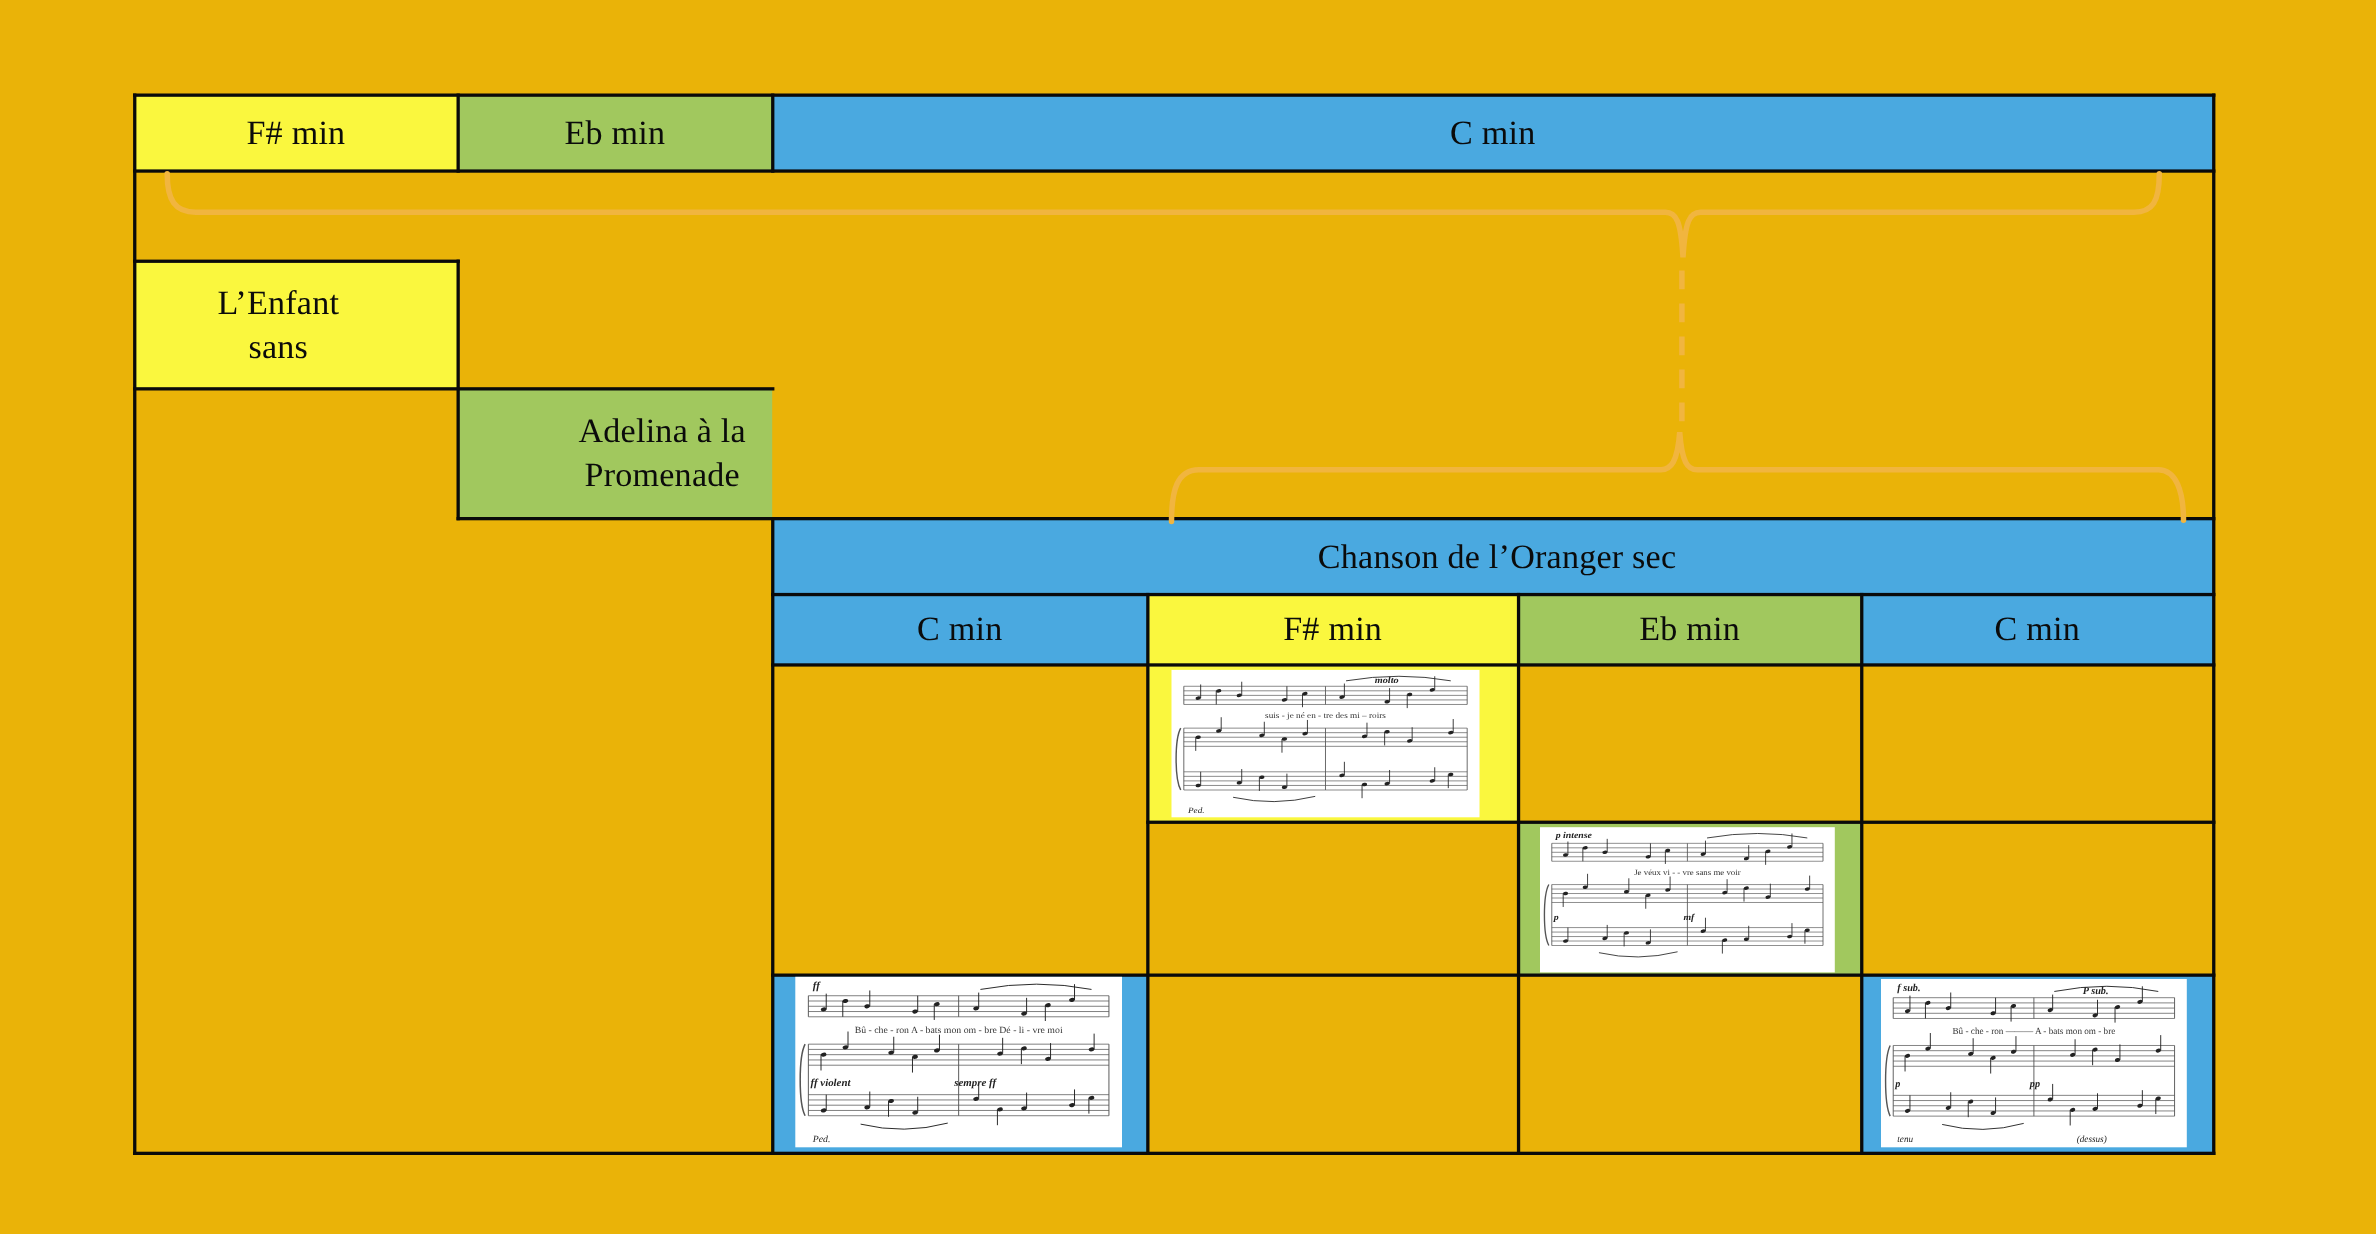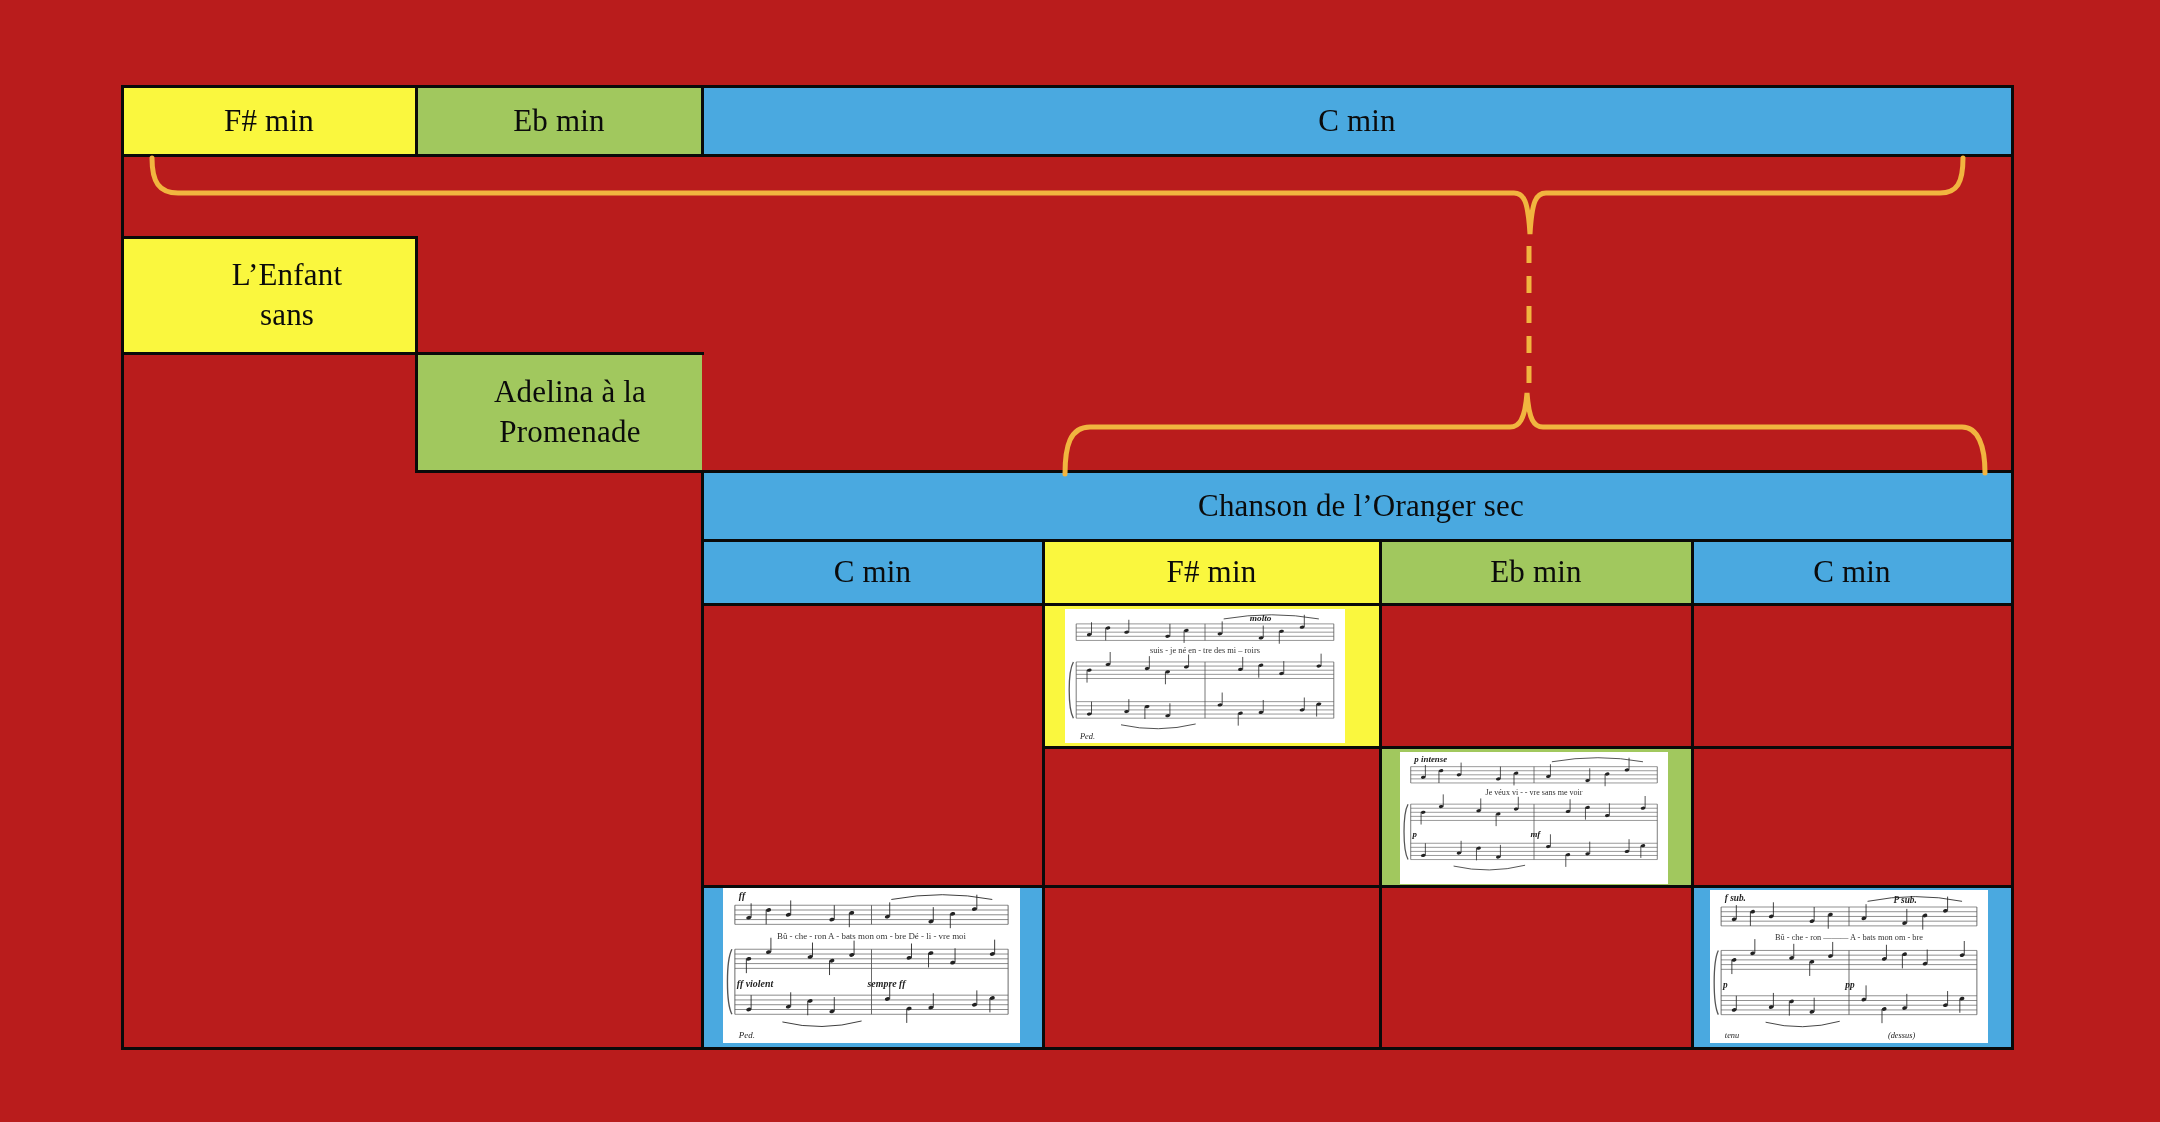--- a/index.html
+++ b/index.html
@@ -1,16 +1,16 @@
 <!DOCTYPE html>
 <html><head>
 <meta charset="utf-8">
 <style>
   html,body{margin:0;padding:0;background:#ffffff;}
-  .page{position:relative;width:2160px;height:1122px;background:#b91c1c;overflow:hidden;
+  .page{position:relative;width:2160px;height:1122px;background:#eab308;overflow:hidden;
         font-family:"Liberation Serif","DejaVu Serif",serif;color:#0b0b0b;}
   .fill{position:absolute;}
   .gline{position:absolute;background:#0a0a0a;}
   .lbl{position:absolute;display:flex;align-items:center;justify-content:center;
        text-align:center;font-size:31px;line-height:1.28;letter-spacing:0.2px;}
   .score{position:absolute;background:#ffffff;}
   .score svg{width:100%;height:100%;display:block;}
   svg.braces{position:absolute;left:0;top:0;pointer-events:none;}
 </style>
 </head>
@@ -49,25 +49,25 @@
   <div class="gline" style="left:700.5px;top:84.5px;width:3px;height:72px;"></div>
   <div class="gline" style="left:414.5px;top:235.5px;width:3px;height:237px;"></div>
   <div class="gline" style="left:700.5px;top:469.5px;width:3px;height:580px;"></div>
   <div class="gline" style="left:1041.5px;top:538.5px;width:3px;height:511px;"></div>
   <div class="gline" style="left:1378.5px;top:538.5px;width:3px;height:511px;"></div>
   <div class="gline" style="left:1690.5px;top:538.5px;width:3px;height:511px;"></div>
 
   <div class="lbl" style="left:122px;top:86px;width:294px;height:69px;">F# min</div>
   <div class="lbl" style="left:416px;top:86px;width:286px;height:69px;">Eb min</div>
   <div class="lbl" style="left:702px;top:86px;width:1310px;height:69px;">C min</div>
-  <div class="lbl" style="left:140px;top:237px;width:294px;height:116px;">
+  <div class="lbl" style="left:106px;top:237px;width:294px;height:116px;">
     <span><span>L’Enfant</span><br>
     <span>sans</span></span>
   </div>
-  <div class="lbl" style="left:416px;top:353px;width:308px;height:118px;">
+  <div class="lbl" style="left:416px;top:353px;width:308px;height:118px;padding-left:32px;">
     <span><span>Adelina à la</span><br>
     <span>Promenade</span></span>
   </div>
   <div class="lbl" style="left:706px;top:471px;width:1310px;height:69px;">Chanson de l’Oranger sec</div>
   <div class="lbl" style="left:702px;top:540px;width:341px;height:64px;">C min</div>
   <div class="lbl" style="left:1043px;top:540px;width:337px;height:64px;">F# min</div>
   <div class="lbl" style="left:1380px;top:540px;width:312px;height:64px;">Eb min</div>
   <div class="lbl" style="left:1692px;top:540px;width:320px;height:64px;">C min</div>
 
   <div class="score" style="left:1065px;top:609px;width:280px;height:134px;">

